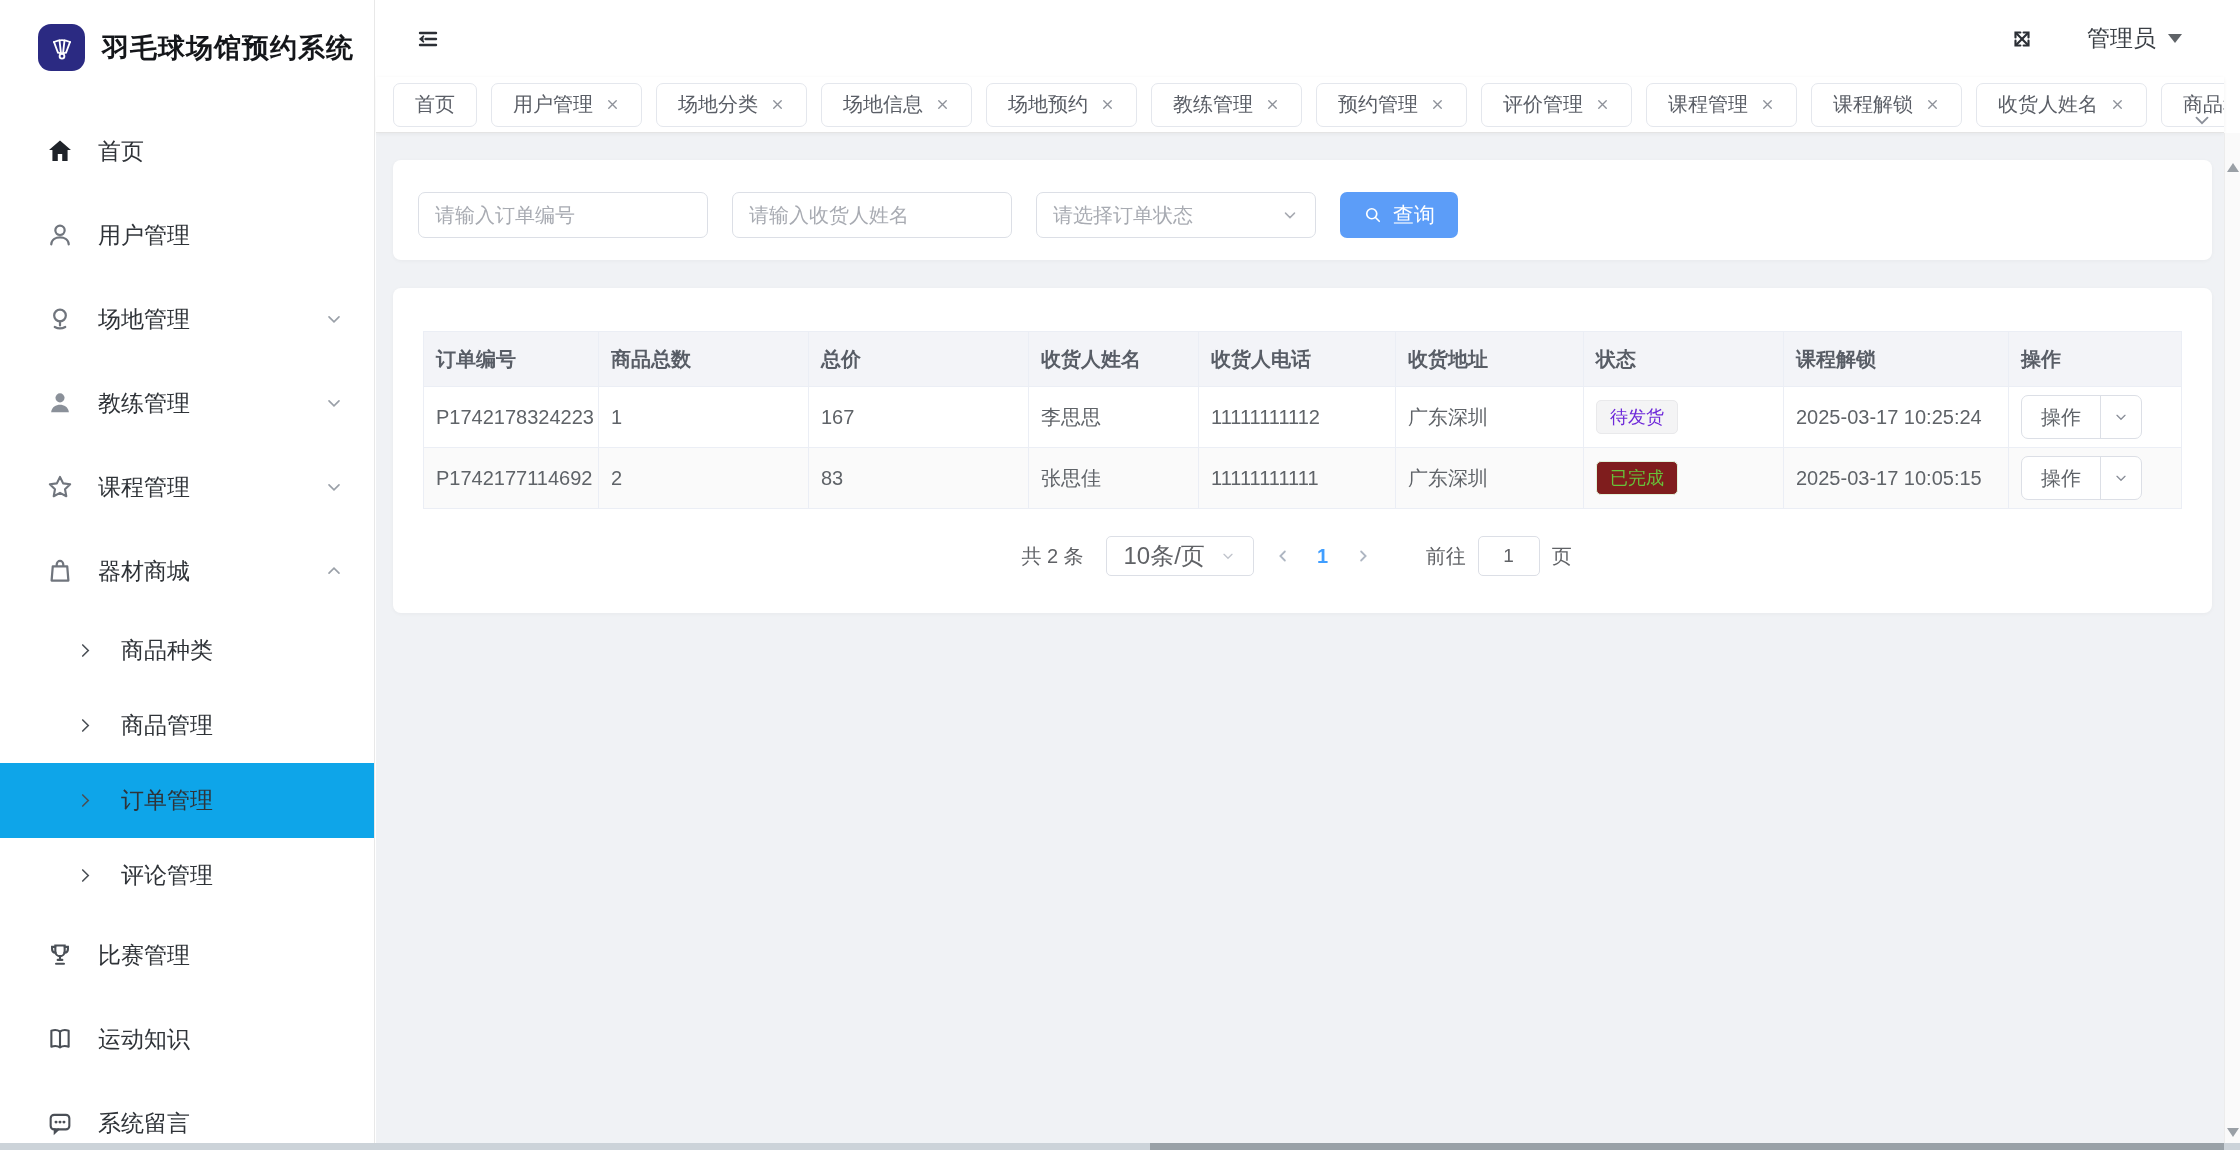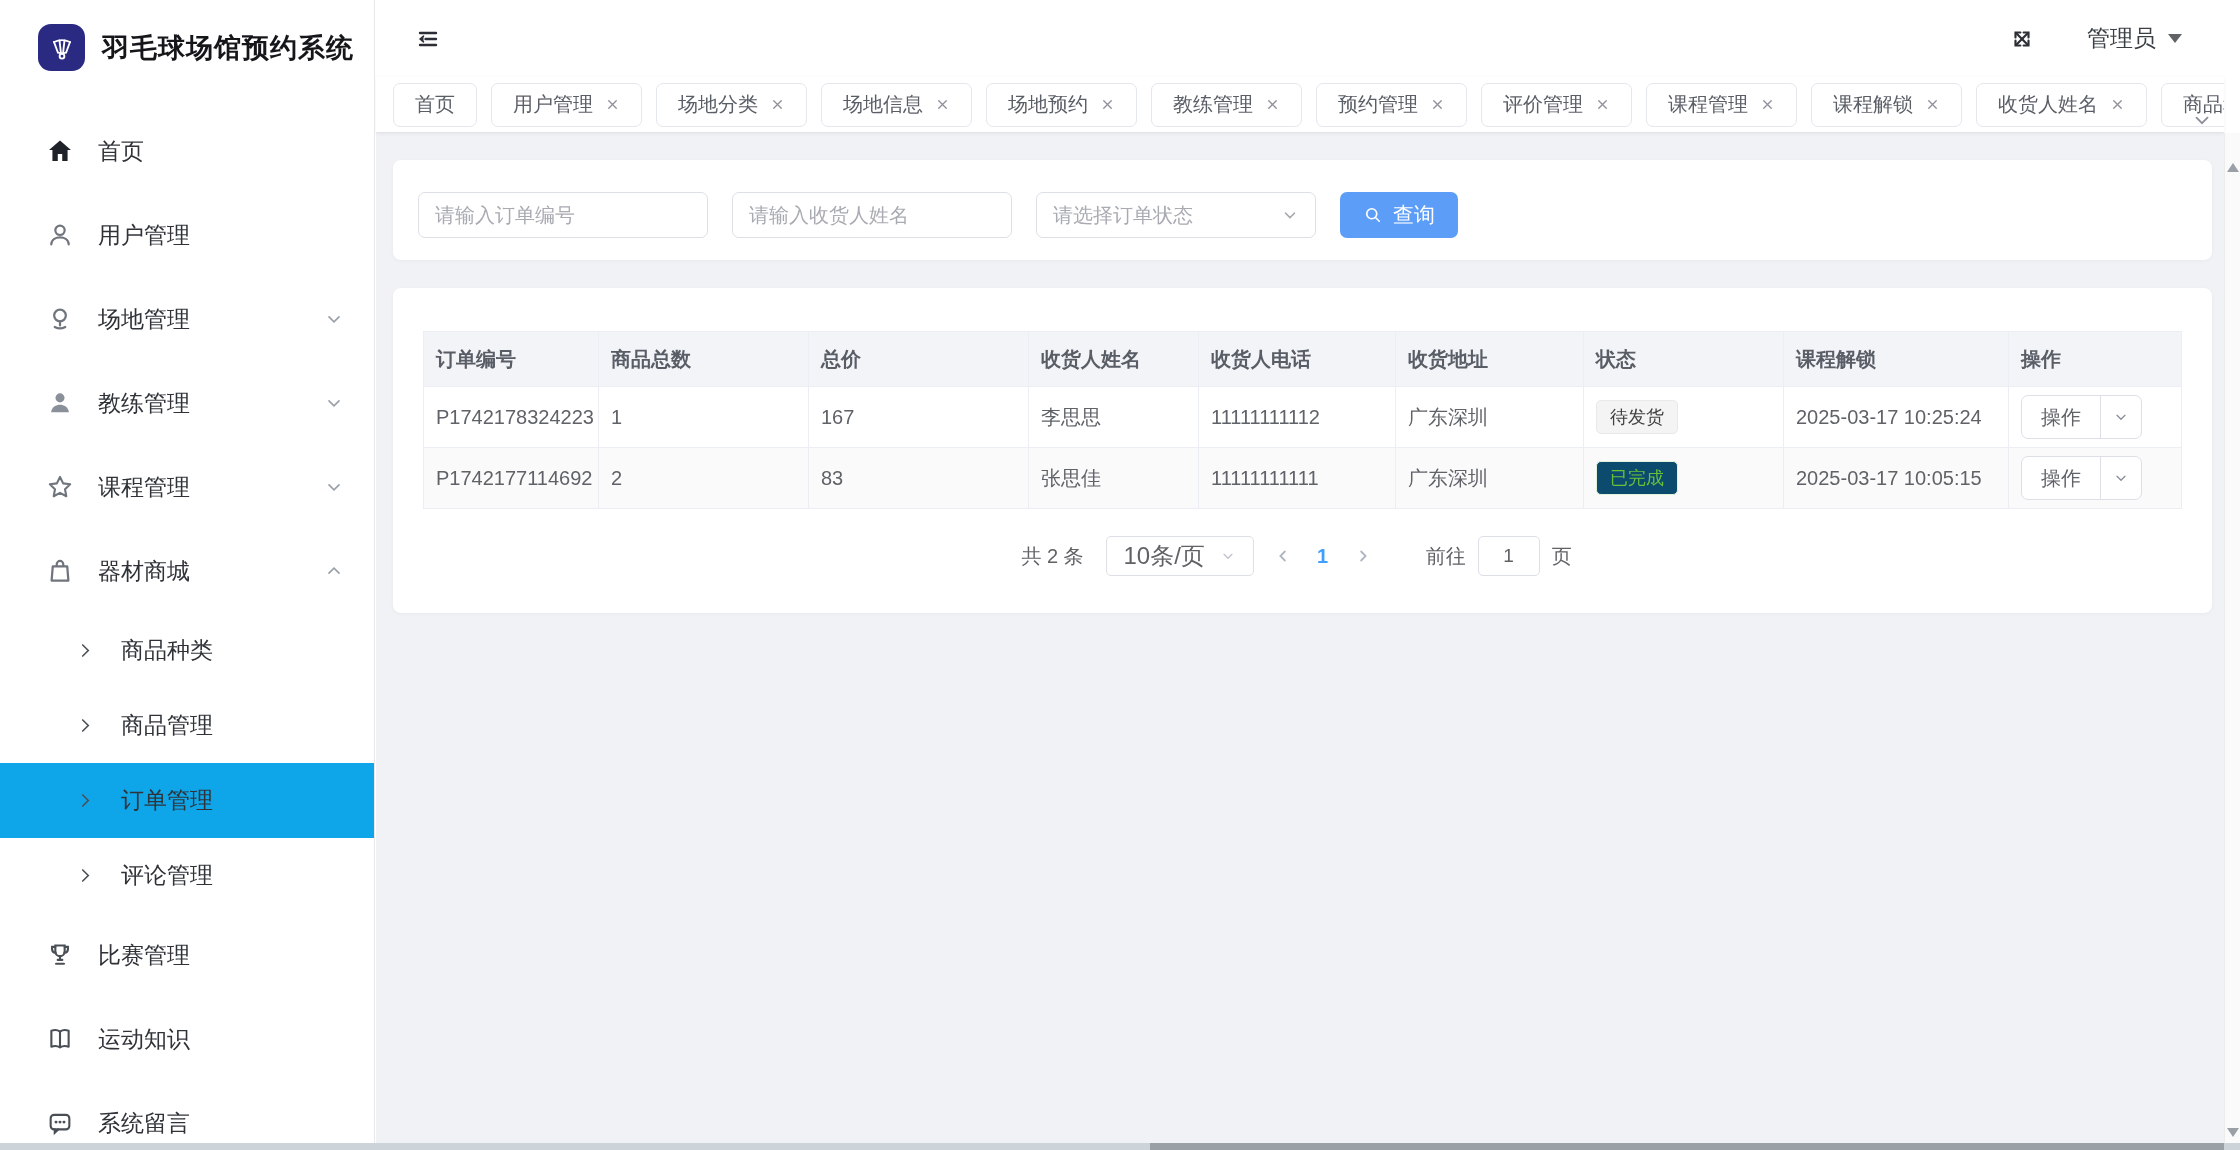--- a/index.html
+++ b/index.html
@@ -48,22 +48,22 @@
   .f-select { width:280px; height:46px; border:1px solid #dcdfe6; border-radius:7px; display:flex; align-items:center; padding:0 16px; background:#fff; font-size:20px; color:#a8abb2; cursor:pointer; }
   .f-select .sel-chev { margin-left:auto; color:#a8abb2; display:flex; }
   .search-btn { height:46px; padding:0 23px; background:#5c9df8; color:#fff; border:none; border-radius:7px; font-size:21px; display:flex; align-items:center; gap:10px; cursor:pointer; font-family:inherit; }
 
   .table-card { position:absolute; left:17px; top:155px; right:12px; height:325px; background:#fff; border-radius:8px; box-shadow:0 1px 4px rgba(0,0,0,.04); padding:43px 42px 0 30px; }
   table.data-table { width:100%; border-collapse:collapse; table-layout:fixed; font-size:20px; color:#5f6368; }
   .data-table th { background:#f3f4f8; font-weight:700; color:#585d66; text-align:left; height:55px; padding:0 10px 0 12px; border:1px solid #ebeef5; }
   .data-table td { height:61px; padding:0 10px 0 12px; border:1px solid #ebeef5; background:#fff; }
   .data-table tr.striped td { background:#fafafa; }
   .badge { display:inline-block; height:34px; line-height:32px; padding:0 13px; border-radius:5px; font-size:18px; }
-  .badge.pending { background:#f4f4f5; border:1px solid #e9e9eb; color:#404040; }
-  .badge.done { background:#0c4a6e; border:1px solid #e1f3d8; color:#67c23a; }
+  .badge.pending { background:#f4f4f5; border:1px solid #e9e9eb; color:#6d28d9; }
+  .badge.done { background:#7f1d1d; border:1px solid #e1f3d8; color:#67c23a; }
   .action-btn { display:inline-flex; align-items:stretch; height:44px; border:1px solid #dcdfe6; border-radius:7px; background:#fff; color:#5f6368; font-size:20px; cursor:pointer; overflow:hidden; }
   .action-btn .txt { padding:0 19px; display:flex; align-items:center; }
   .action-btn .divider { width:1px; background:#dcdfe6; }
   .action-btn .caret { padding:0 12px; display:flex; align-items:center; color:#8a8f99; }
 
   .pagination { display:flex; align-items:center; justify-content:center; margin-top:27px; font-size:20px; color:#606266; }
   .pg-total { margin-right:22px; }
   .size-select { width:148px; height:40px; border:1px solid #dcdfe6; border-radius:5px; display:flex; align-items:center; justify-content:center; gap:15px; font-size:24px; color:#606266; background:#fff; cursor:pointer; }
   .size-select .sel-chev { color:#c0c4cc; display:flex; }
   .pg-arrow { width:58px; display:flex; justify-content:center; color:#aeb6c2; cursor:pointer; }

